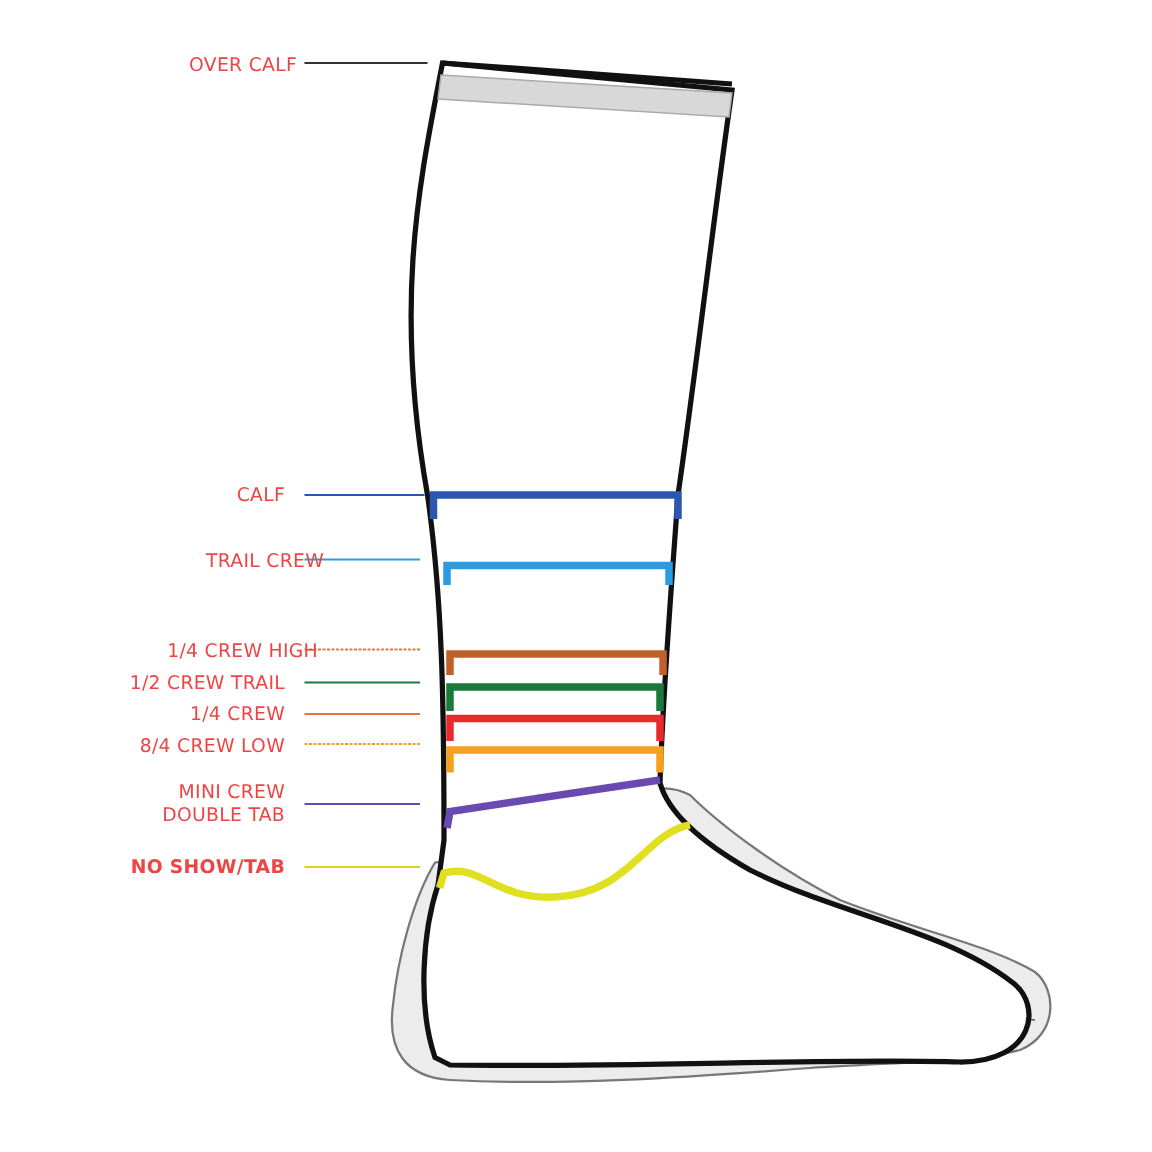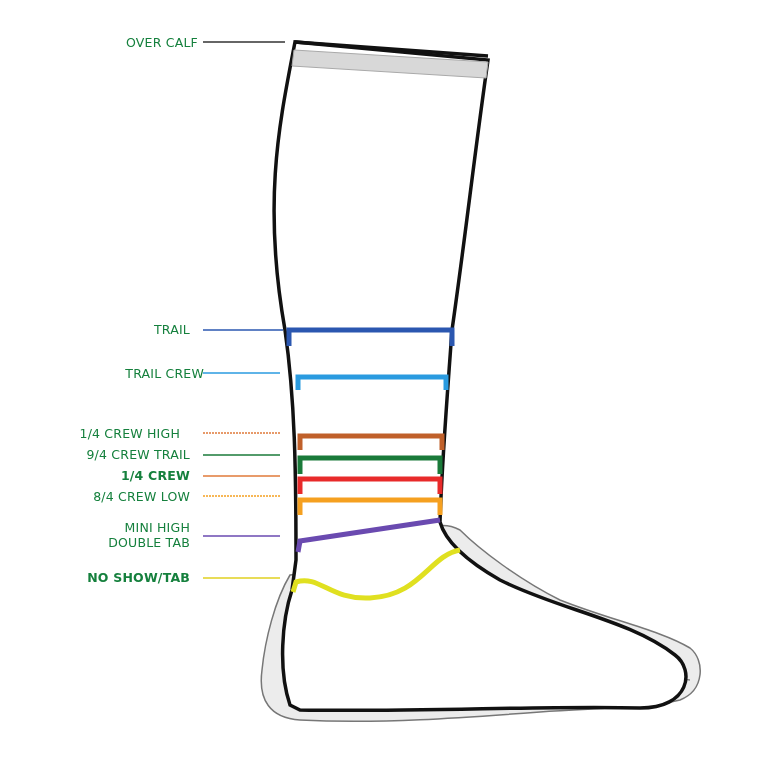--- a/index.html
+++ b/index.html
@@ -1,19 +1,19 @@
 <!DOCTYPE html>
 <html><head>
 <meta charset="utf-8">
 <style>
   html, body { margin:0; padding:0; background:#ffffff; }
   body { width:768px; height:768px; position:relative; overflow:hidden;
          font-family: "DejaVu Sans", "Liberation Sans", sans-serif; }
   svg#diagram { position:absolute; left:0; top:0; }
-  .label { position:absolute; color:#15803d; font-size:12.5px; letter-spacing:0.2px;
+  .label { position:absolute; color:#ef4444; font-size:12.5px; letter-spacing:0.2px;
            text-align:right; white-space:nowrap; line-height:15px; }
 </style>
 </head>
 <body>
 
 <svg id="diagram" width="768" height="768" viewBox="0 0 768 768">
 
   <path d="M290,575 C275,600 265,640 262,670 C258,700 270,718 300,720 C380,724 460,718 540,712 C600,708 650,708 680,700 C705,690 705,660 690,648 C660,630 610,620 560,600 C520,580 480,550 460,530 C440,520 420,528 412,548 C405,565 395,580 370,582 C340,584 320,570 290,575 Z" fill="#ececec" stroke="#777" stroke-width="1.5"></path>
 
   <g stroke="#999" stroke-width="1">
@@ -56,23 +56,23 @@
     <line x1="203" y1="433" x2="280" y2="433" stroke="#e07a3a" stroke-dasharray="2,1"></line>
     <line x1="203" y1="455" x2="280" y2="455" stroke="#1a7a3a"></line>
     <line x1="203" y1="476" x2="280" y2="476" stroke="#e07a3a"></line>
     <line x1="203" y1="496" x2="280" y2="496" stroke="#f5a020" stroke-dasharray="2,1"></line>
     <line x1="203" y1="536" x2="280" y2="536" stroke="#6a4ab0"></line>
     <line x1="203" y1="578" x2="280" y2="578" stroke="#e0d020"></line>
   </g>
 </svg>
 
 <div class="label" style="right:570px; top:35px;">OVER CALF</div>
-<div class="label" style="right:578px; top:322px;">TRAIL</div>
-<div class="label" style="right:564px; top:366px;">TRAIL CREW</div>
-<div class="label" style="right:588px; top:426px;">1/4 CREW HIGH</div>
-<div class="label" style="right:578px; top:447px;">9/4 CREW TRAIL</div>
-<div class="label" style="right:578px; top:468px;font-weight:bold;">1/4 CREW</div>
+<div class="label" style="right:578px; top:322px;">CALF</div>
+<div class="label" style="right:552px; top:366px;">TRAIL CREW</div>
+<div class="label" style="right:556px; top:426px;">1/4 CREW HIGH</div>
+<div class="label" style="right:578px; top:447px;">1/2 CREW TRAIL</div>
+<div class="label" style="right:578px; top:468px;">1/4 CREW</div>
 <div class="label" style="right:578px; top:489px;">8/4 CREW LOW</div>
 <div class="label" style="right:578px; top:520px;">
-  <div>MINI HIGH</div>
+  <div>MINI CREW</div>
   <div>DOUBLE TAB</div>
 </div>
 <div class="label" style="right:578px; top:570px;font-weight:bold;">NO SHOW/TAB</div>
 
 </body></html>

